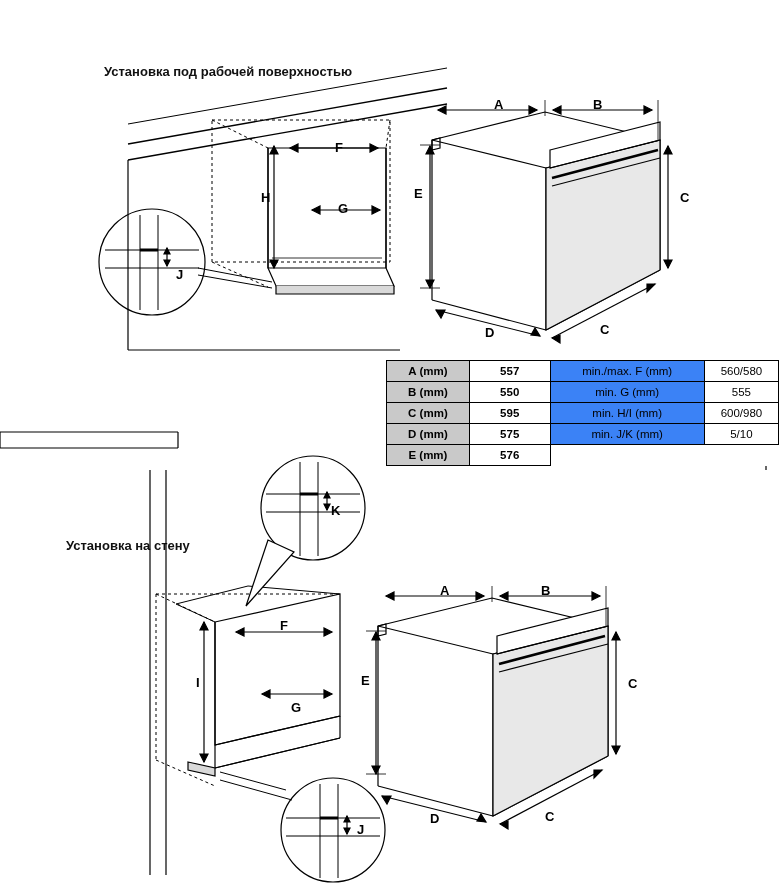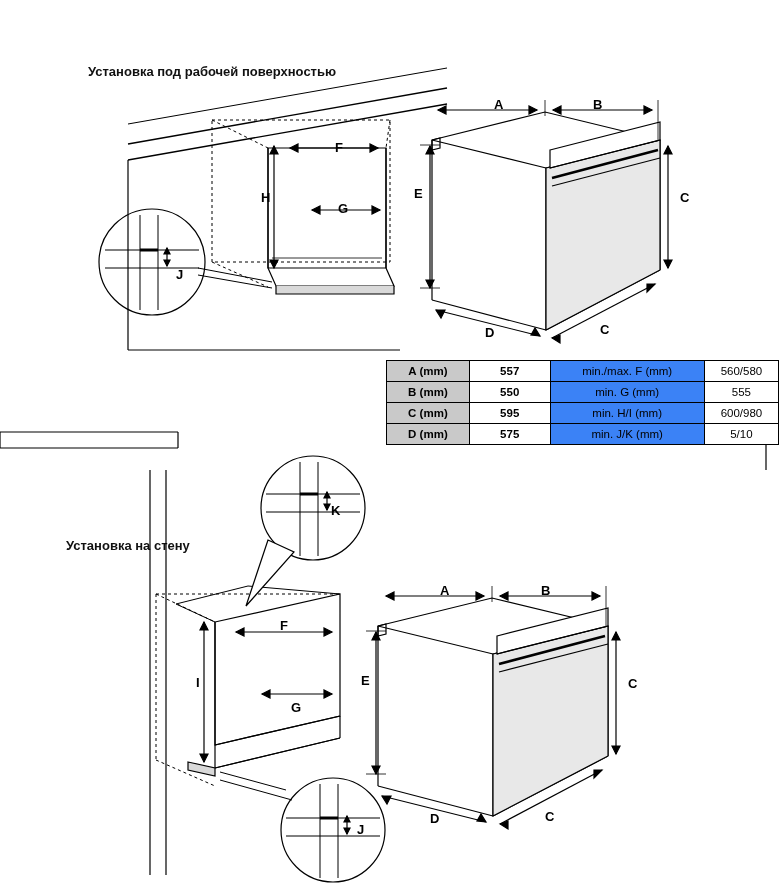--- a/index.html
+++ b/index.html
@@ -79,21 +79,21 @@
   #spec-table tr.last td.empty {
     background: #fff;
     border: none;
   }
 </style>
 </head>
 <body>
 
 <div id="page">
 
-  <div class="panel-title" style="left:88px; top:64px;">Установка под рабочей поверхностью</div>
+  <div class="panel-title" style="left:104px; top:64px;">Установка под рабочей поверхностью</div>
 
   <div class="panel-title" style="left:66px; top:538px;">Установка на стену</div>
 
   <svg class="layer" viewBox="0 0 779 889">
     <g fill="none" stroke="#000" stroke-width="1.2">
 
       <path d="M128 144 L447 88" stroke-width="1.4"></path>
       <path d="M128 160 L447 104" stroke-width="1.4"></path>
       <path d="M128 124 L447 68" stroke-width="1.0"></path>
 
@@ -335,16 +335,22 @@
         <td class="val">595</td>
         <td class="hdr2">min. H/I (mm)</td>
         <td class="val2">600/980</td>
       </tr>
       <tr>
         <td class="hdr">D (mm)</td>
         <td class="val">575</td>
         <td class="hdr2">min. J/K (mm)</td>
         <td class="val2">5/10</td>
       </tr>
+      <tr class="last">
+        <td class="hdr">E (mm)</td>
+        <td class="val">576</td>
+        <td class="empty"></td>
+        <td class="empty"></td>
+      </tr>
     </tbody>
   </table>
 
 </div>
 
 </body></html>

